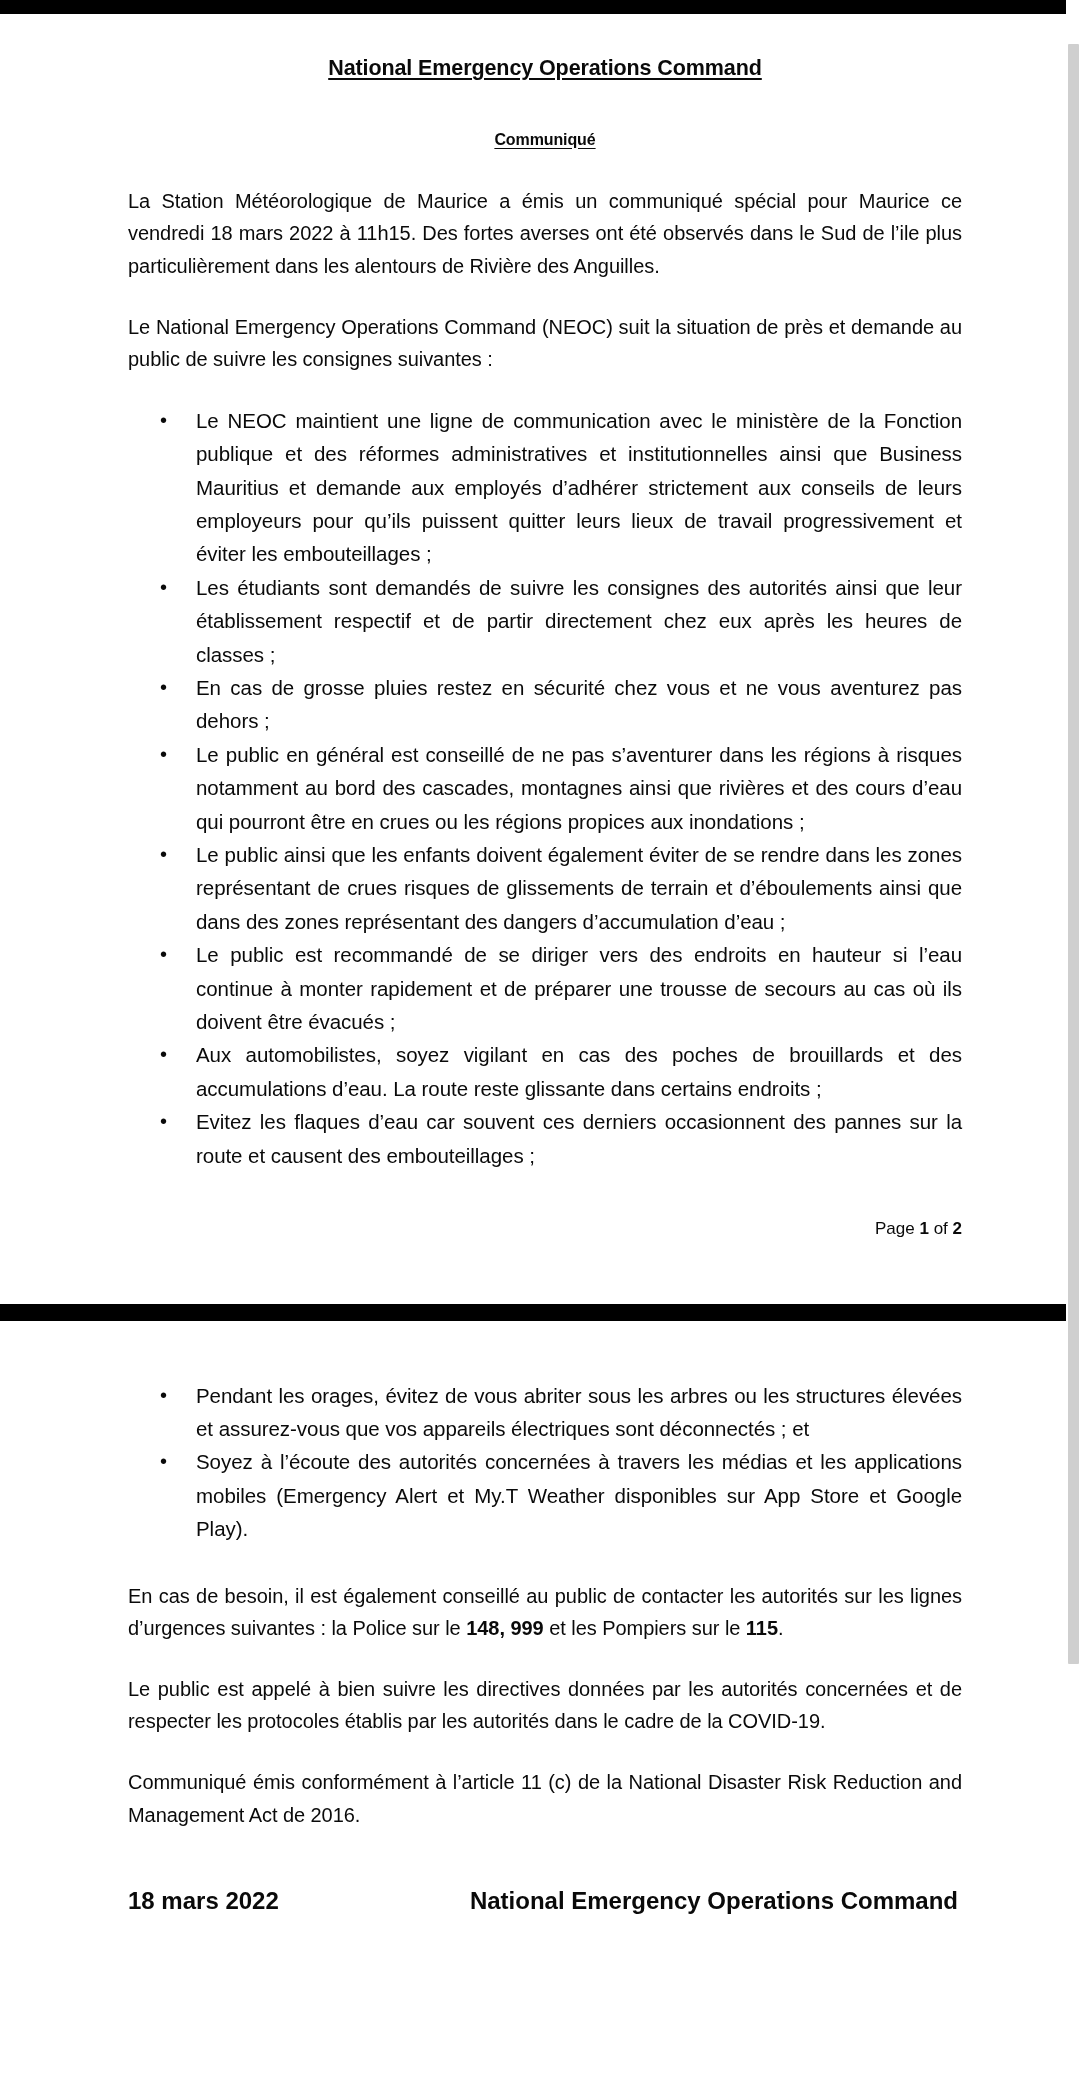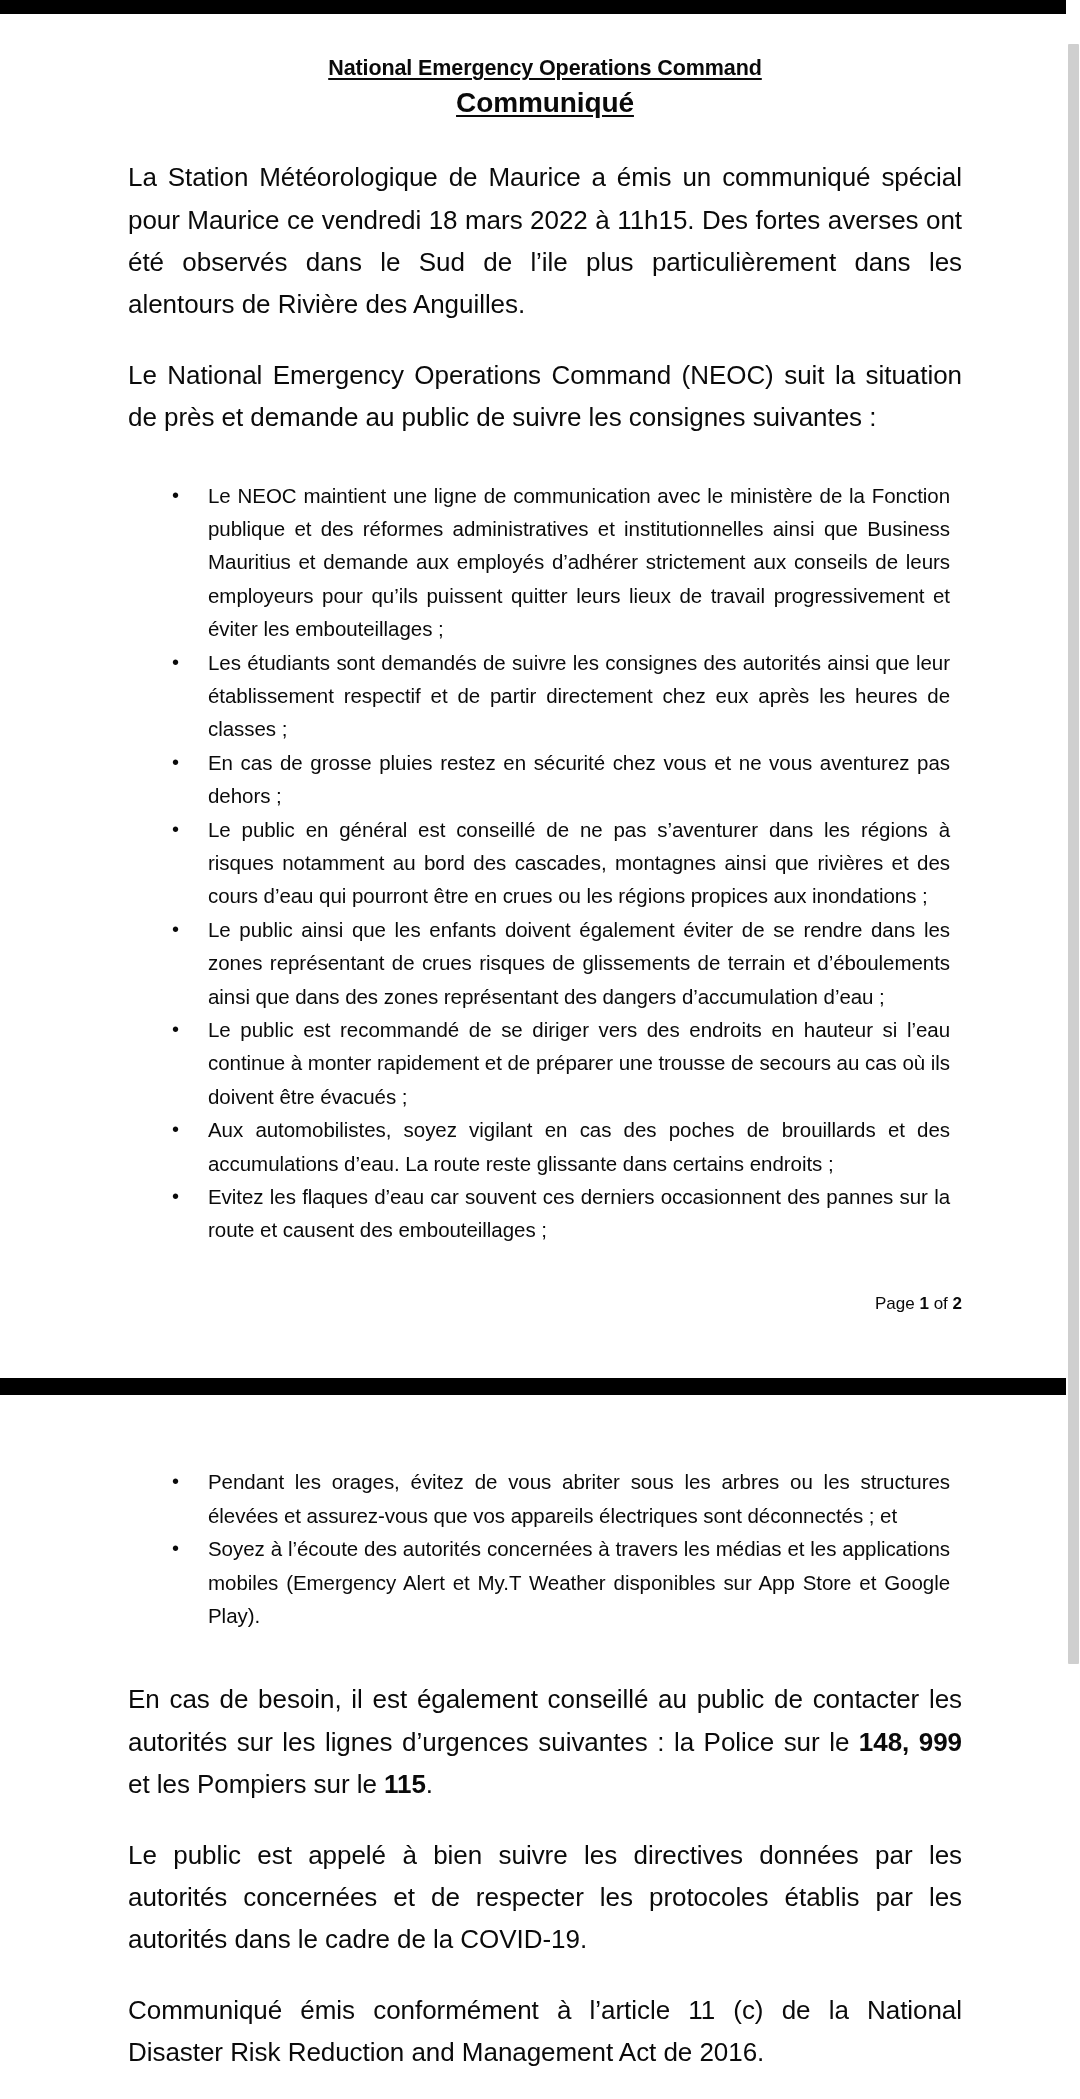--- a/index.html
+++ b/index.html
@@ -61,35 +61,35 @@
     text-align: center;
     font-weight: bold;
     font-size: 21.5px;
     line-height: 1.38;
     letter-spacing: -0.1px;
   }
   h1.doc-title span, h2.doc-subtitle span {
     text-decoration: underline;
     text-underline-offset: 3px;
   }
-  h2.doc-subtitle { font-size: 28px; }
+  h2.doc-subtitle { font-size: 16px; margin-top: 45px; }
 
   p.para {
     margin: 0;
-    font-size: 26px;
+    font-size: 20px;
     line-height: 1.63;
     text-align: justify;
     text-justify: inter-word;
     letter-spacing: -0.05px;
   }
   .spacer-lg { height: 34px; }
   .spacer-md { height: 28px; }
 
   ul.bullets {
-    margin: 12px;
+    margin: 0;
     padding: 0 0 0 68px;
     list-style: none;
   }
   ul.bullets > li {
     position: relative;
     font-size: 20.5px;
     line-height: 1.63;
     text-align: justify;
     text-justify: inter-word;
     letter-spacing: -0.05px;

